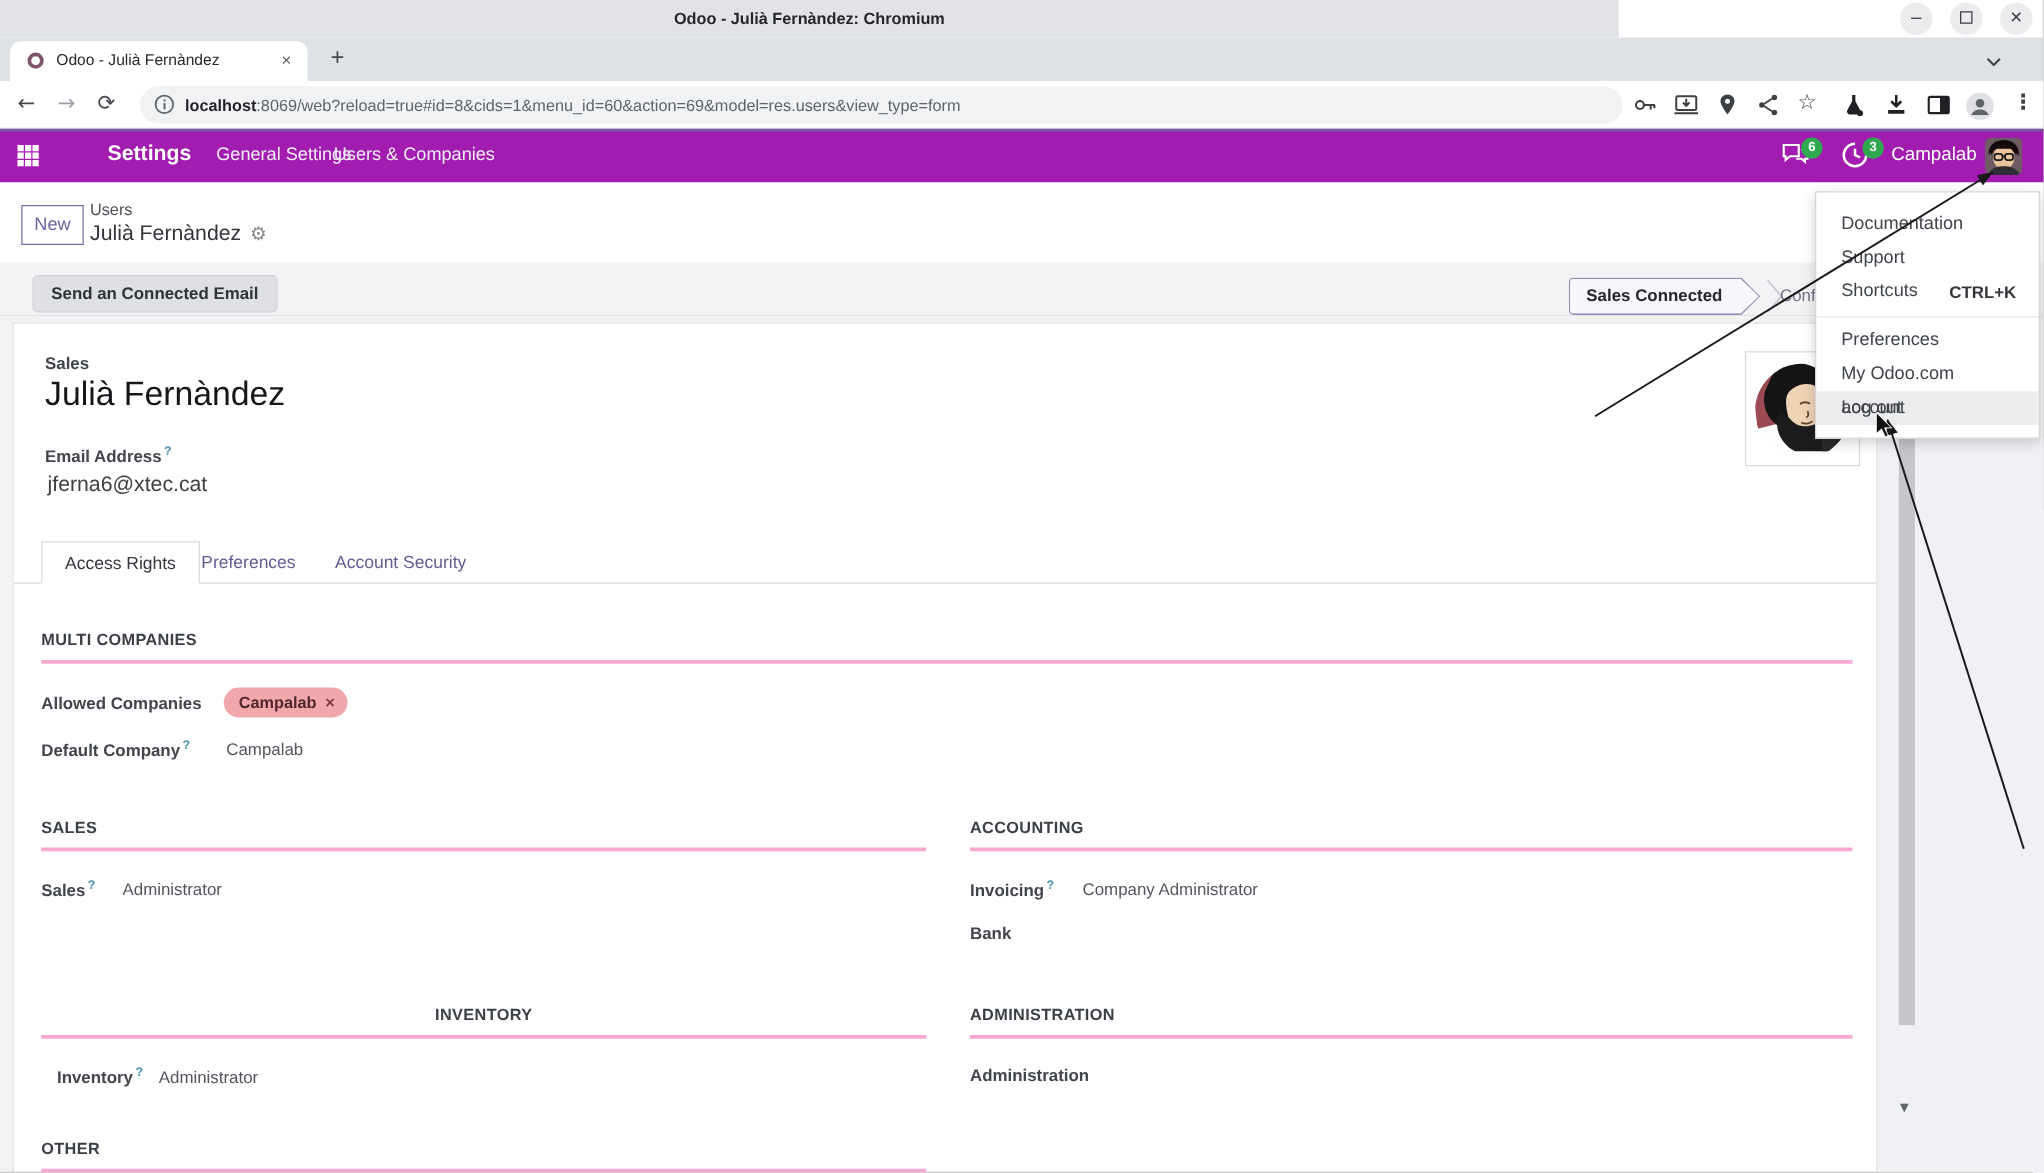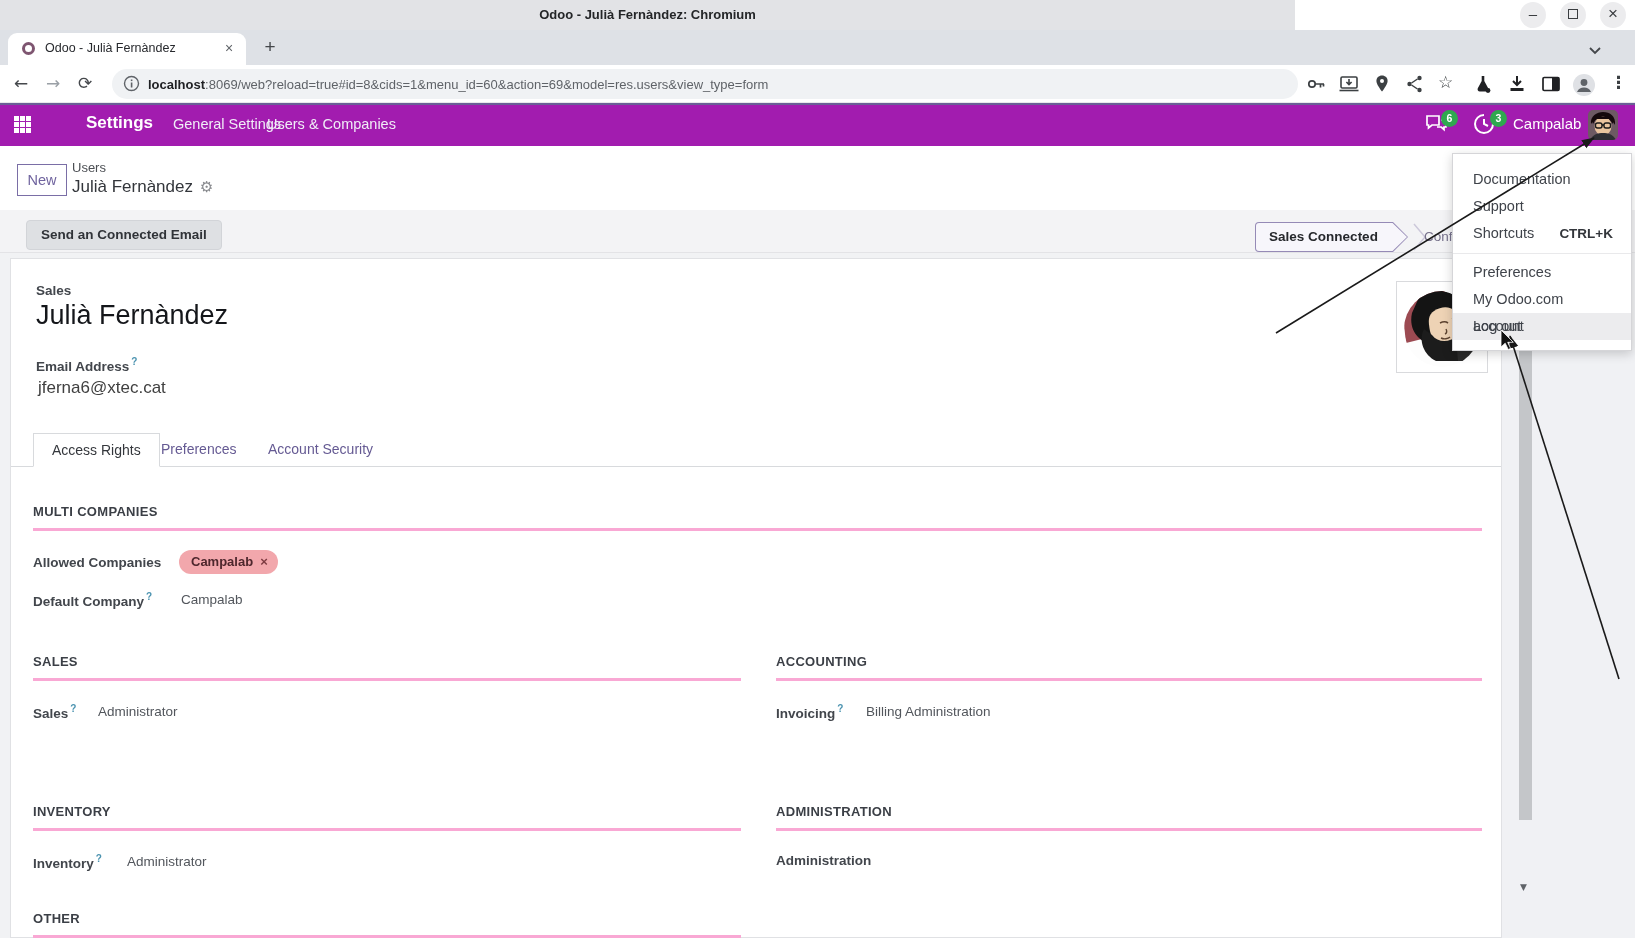--- a/index.html
+++ b/index.html
@@ -81,21 +81,21 @@
   .osec h3 { font-size:13px; font-weight:bold; color:#3b3f46; letter-spacing:.3px; padding-bottom:9px; border-bottom:3px solid #f9a8d4; }
   .orow { display:flex; align-items:center; margin-top:19px; }
   .orow .f-label { flex:none; }
   .oval { font-size:13.5px; color:#52565c; }
   .w-mc { width:146px; } .w-sales { width:65px; } .w-inv { width:94px; } .w-invo { width:90px; }
   .tag { display:inline-flex; align-items:center; background:#f2a7ac; border-radius:13px; padding:4px 10px 5px 12px; font-size:13px; font-weight:bold; color:#4e272d; }
   .tag .x { margin-left:7px; font-weight:bold; color:#7d3a41; font-size:13px; }
   .sec-mc { left:22px; top:245px; width:1449px; }
   .sec-sales { left:22px; top:395px; width:708px; }
   .sec-acct { left:765px; top:395px; width:706px; }
-  .sec-invty { left:22px; top:545px; width:708px; }
+  .sec-invty { left:22px; top:545px; width:708px;text-align:center; }
   .sec-admin { left:765px; top:545px; width:706px; }
   .sec-other { left:22px; top:652px; width:708px; }
   .gap-row { margin-top:22px; }
   
   .rstrip { position:absolute; left:1502px; top:351px; width:133px; height:587px; background:#f0f1f4; }
   .sthumb { position:absolute; left:17px; top:0; width:13px; height:469px; background:#c4c6c9; }
   .sarrow { position:absolute; left:18px; top:531px; font-size:9px; color:#5f6368; font-family:"DejaVu Sans",sans-serif; }
   
   .umenu { position:absolute; left:1452px; top:153px; width:180px; background:#fff; border:1px solid #d5d5d8; box-shadow:0 3px 10px rgba(0,0,0,.18); padding:12px 0 10px; z-index:50; }
   .umenu .item { height:27px; line-height:27px; padding:0 18px 0 20px; font-size:14.5px; color:#3f434a; display:flex; }
@@ -320,21 +320,24 @@
       <div class="orow gap-row">
         <span class="f-label w-sales"><span>Sales</span><span class="sup-q">?</span></span>
         <span class="oval">Administrator</span>
       </div>
     </div>
 
     <div class="osec sec-acct">
       <h3>ACCOUNTING</h3>
       <div class="orow gap-row">
         <span class="f-label w-invo"><span>Invoicing</span><span class="sup-q">?</span></span>
-        <span class="oval">Billing Administration</span>
+        <span class="oval">Company Administrator</span>
+      </div>
+      <div class="orow">
+        <span class="f-label">Bank</span>
       </div>
     </div>
 
     <div class="osec sec-invty">
       <h3>INVENTORY</h3>
       <div class="orow gap-row">
         <span class="f-label w-inv"><span>Inventory</span><span class="sup-q">?</span></span>
         <span class="oval">Administrator</span>
       </div>
     </div>

